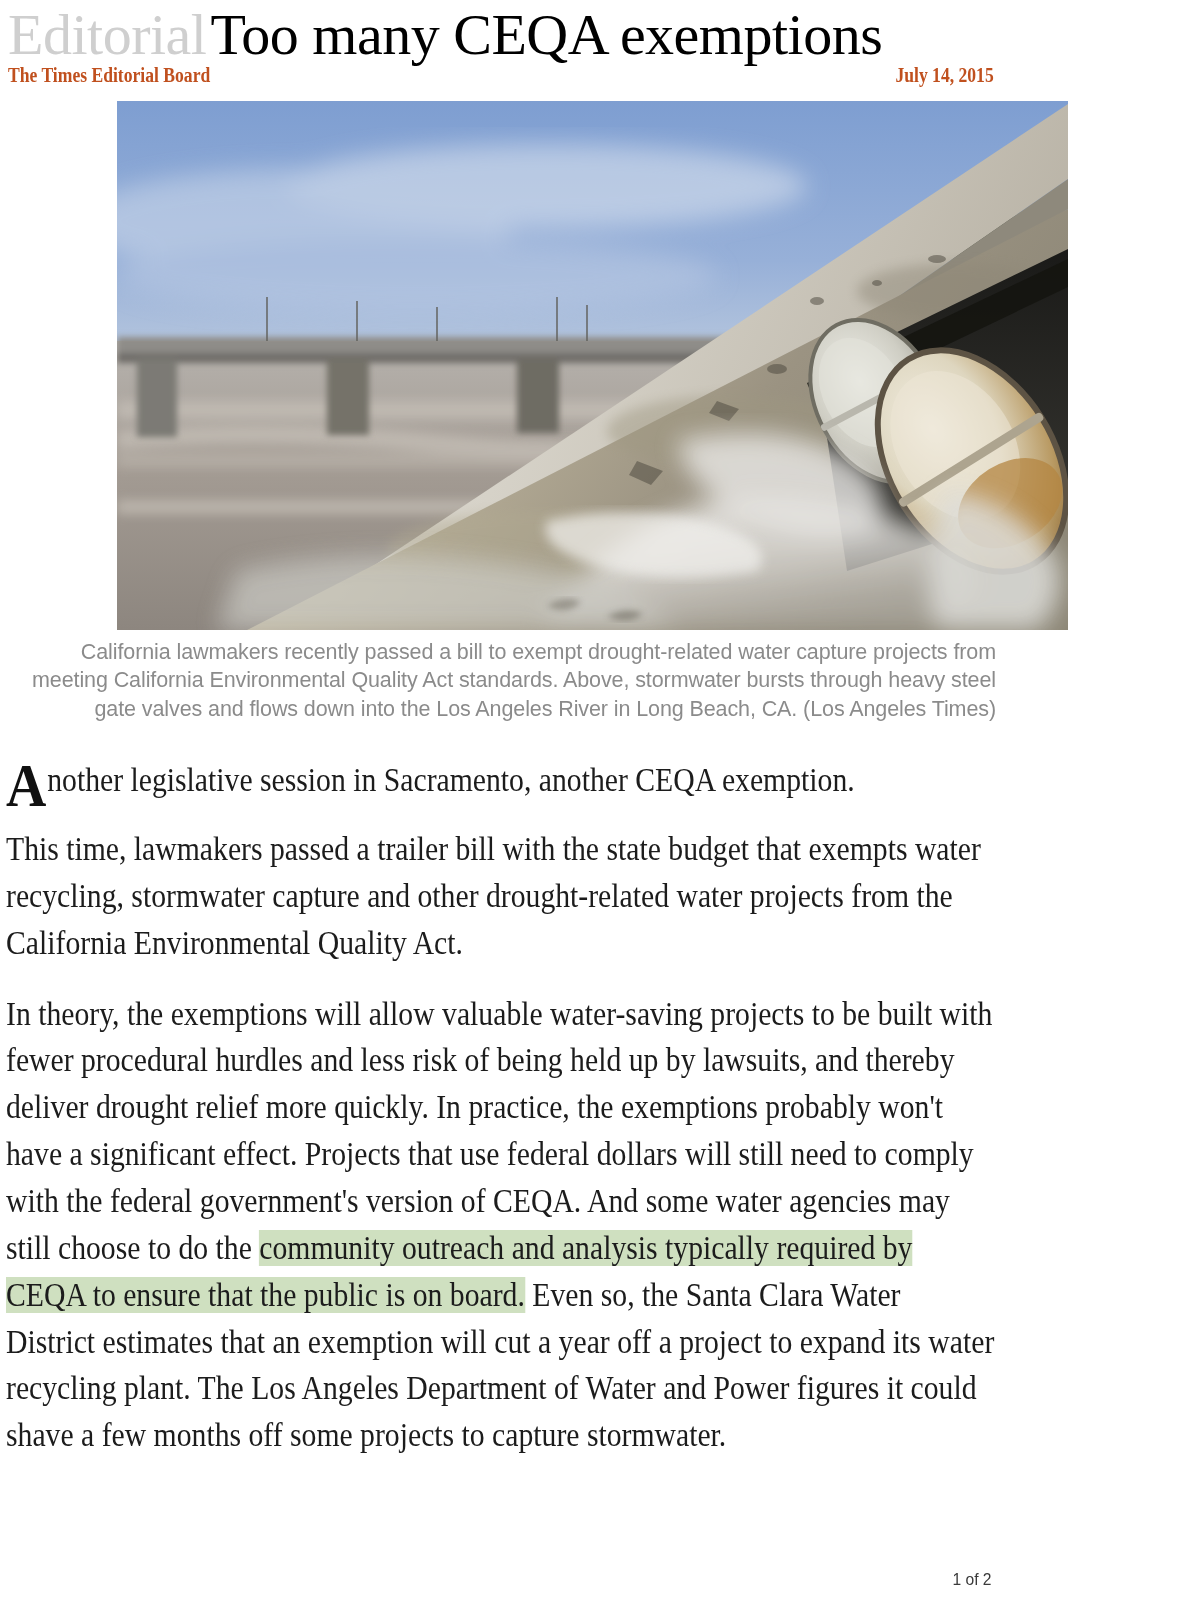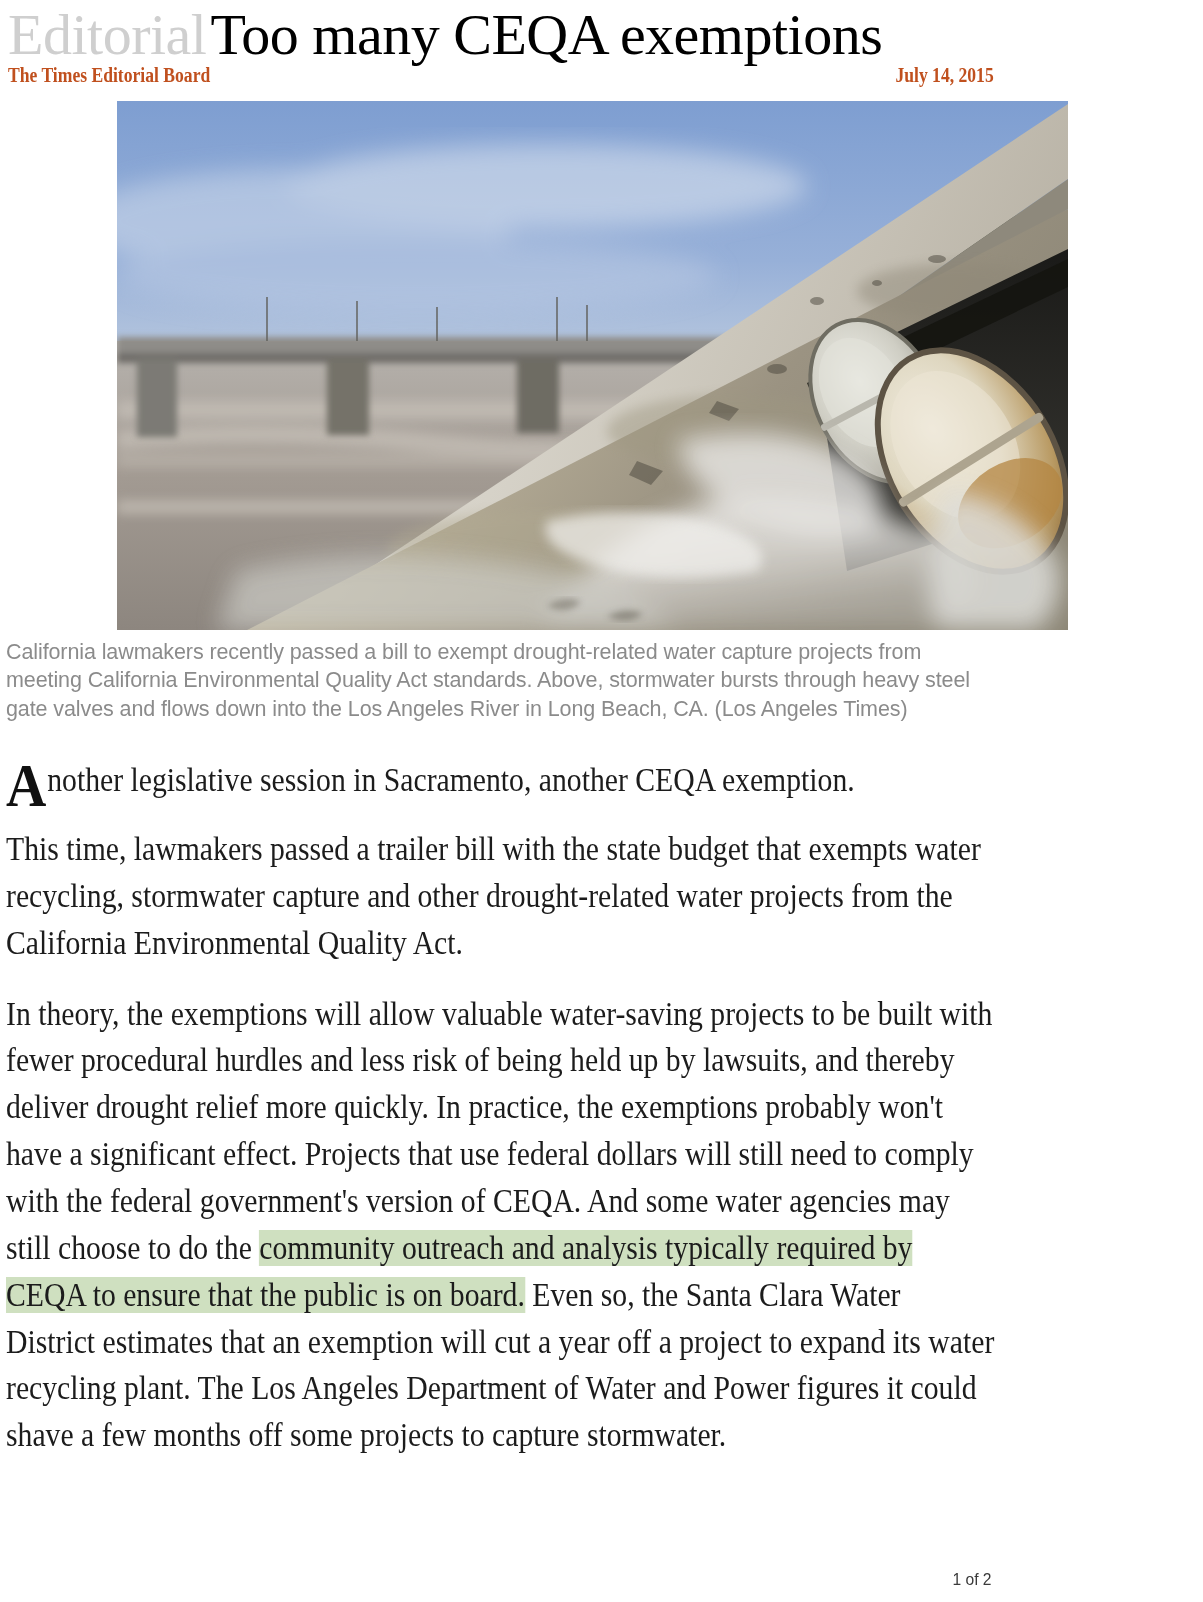--- a/index.html
+++ b/index.html
@@ -68,20 +68,21 @@
     font-size: 20px;
     color: #c0501e;
     transform: scaleX(0.88);
     transform-origin: right center;
   }
 
   
   .figure {
     margin-top: 11px;
     position: relative;
+    text-align: right;
   }
   .photo {
     position: relative;
     margin-left: 117px;
     width: 951px;
     height: 529px;
     overflow: hidden;
     background: #8aa5cf;
   }
   .photo svg { display: block; }

